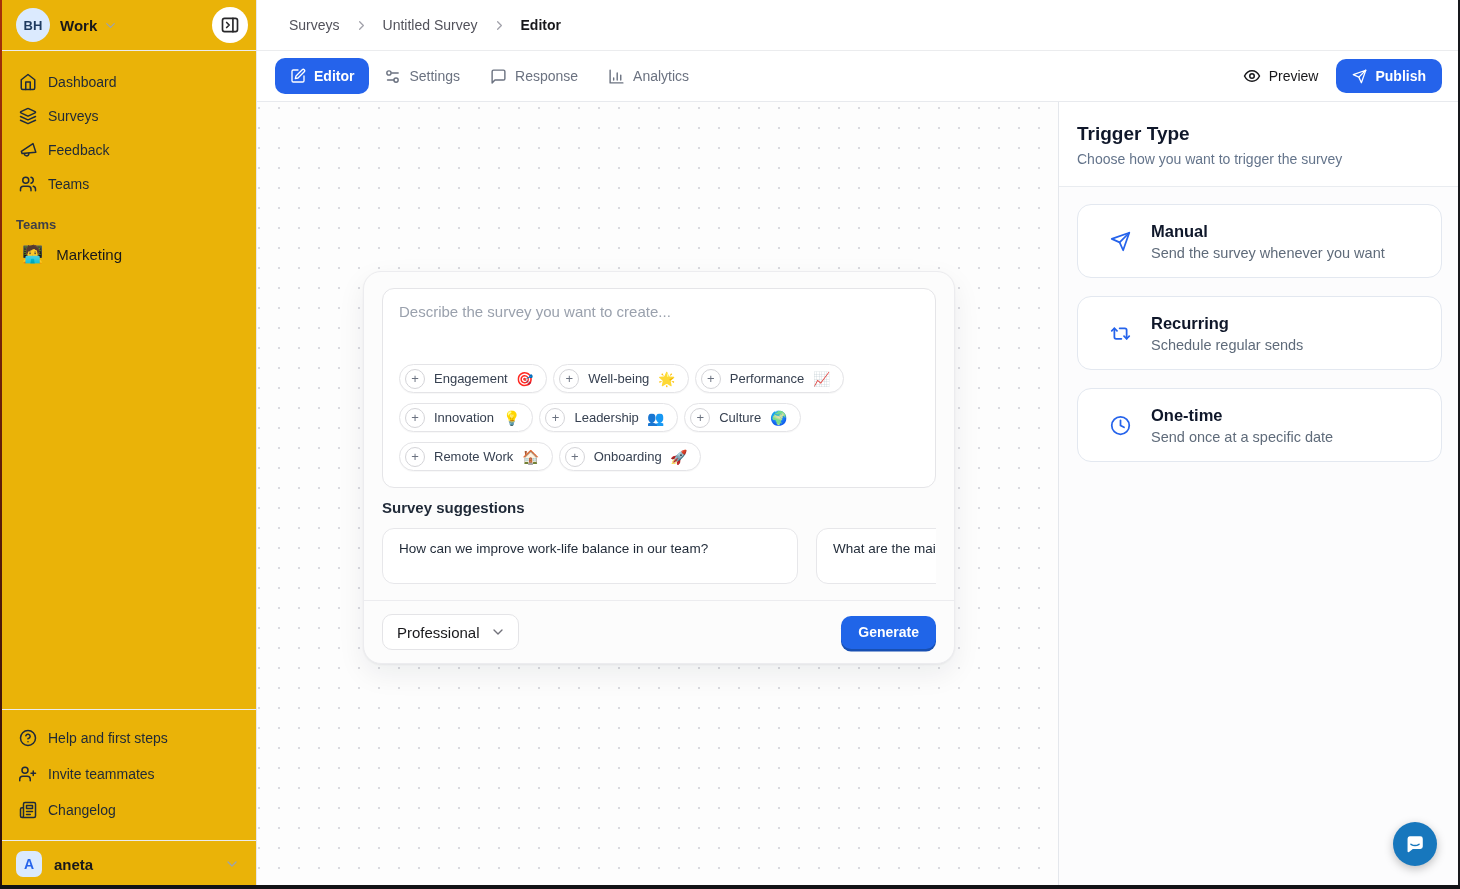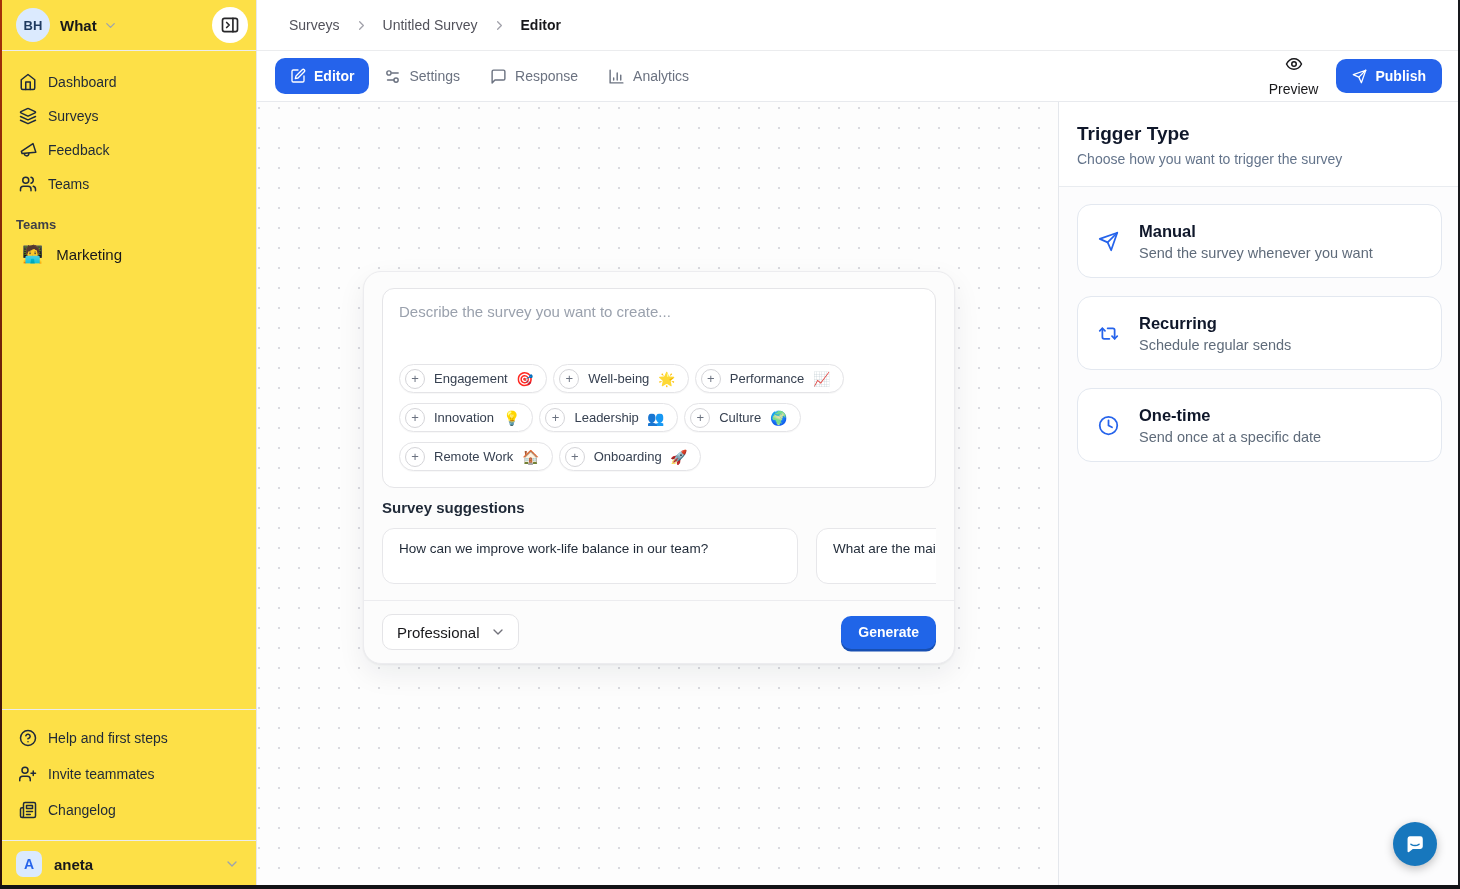--- a/index.html
+++ b/index.html
@@ -11,21 +11,21 @@
   svg { display: block; }
 
   
   .edge-left  { position: absolute; left: 0; top: 0; width: 2px; height: 889px;
                 background: linear-gradient(#a63108, #5e1c08 55%, #2a100a); z-index: 60; }
   .edge-right { position: absolute; right: 0; top: 0; width: 2px; height: 889px; background: #17181c; z-index: 60; }
   .edge-bottom{ position: absolute; left: 0; bottom: 0; width: 100%; height: 4px; background: #121316; z-index: 60; }
 
   
   .sidebar { position: absolute; left: 0; top: 0; width: 257px; height: 889px;
-             background: #fde047; border-right: 1px solid #e7e8ea; display: flex; flex-direction: column; }
+             background: #eab308; border-right: 1px solid #e7e8ea; display: flex; flex-direction: column; }
   .sb-header { height: 51px; border-bottom: 1px solid #ebecee; display: flex; align-items: center; padding: 0 8px 0 16px; flex: 0 0 auto; }
   .ws-avatar { width: 34px; height: 34px; border-radius: 50%; background: #dbeafe; color: #1e3a5f;
                font-size: 13px; font-weight: 700; display: flex; align-items: center; justify-content: center; }
   .ws-name { font-size: 15px; font-weight: 700; margin-left: 10px; color: #18181b; }
   .ws-chevron { margin-left: 6px; color: #9ca3af; }
   .sb-collapse { margin-left: auto; width: 36px; height: 36px; border-radius: 50%; background: #ffffff;
                  display: flex; align-items: center; justify-content: center; color: #27272a; cursor: pointer; }
   .sb-nav { padding: 14px 8px 0 8px; }
   .nav-item { height: 34px; display: flex; align-items: center; gap: 11px; padding: 0 11px; border-radius: 8px;
               color: #1f2937; font-size: 14px; font-weight: 500; cursor: pointer; }
@@ -50,21 +50,21 @@
   .crumb { font-size: 14px; color: #52525b; cursor: pointer; }
   .crumb.current { color: #18181b; font-weight: 600; cursor: default; }
   .crumb-sep { color: #a1a1aa; margin: 0 14px; display: flex; }
 
   .toolbar { position: absolute; left: 257px; top: 51px; width: 1203px; height: 51px; background: #ffffff;
              border-bottom: 1px solid #e8eaee; display: flex; align-items: center; padding: 0 18px; }
   .tab { display: flex; align-items: center; gap: 8px; height: 36px; padding: 0 15px; border-radius: 10px;
          font-size: 14px; color: #6b7280; font-weight: 500; cursor: pointer; }
   .tab.active { background: #2563eb; color: #ffffff; font-weight: 600; }
   .toolbar-right { margin-left: auto; display: flex; align-items: center; gap: 18px; }
-  .preview-btn { display: flex; align-items: center; gap: 8px; font-size: 14px; font-weight: 500; color: #18181b; cursor: pointer; flex-direction: column; }
+  .preview-btn { display: flex; align-items: center; gap: 8px; font-size: 14px; font-weight: 500; color: #18181b; cursor: pointer; }
   .publish-btn { display: flex; align-items: center; gap: 8px; height: 34px; padding: 0 16px; border-radius: 10px;
                  background: #2563eb; color: #fff; font-size: 14px; font-weight: 600; border: none; cursor: pointer; text-align: right; }
 
   
   .canvas { position: absolute; left: 257px; top: 102px; width: 801px; height: 787px;
             background-color: #fdfdfd;
             background-image: radial-gradient(circle, #d9dadf 1.2px, transparent 1.4px);
             background-size: 20px 20px; background-position: 12px 16px; }
 
   .composer { position: absolute; left: 106px; top: 169px; width: 592px; background: #fcfcfc;
@@ -99,37 +99,37 @@
                   box-shadow: 0 2.5px 0 #174fb2; cursor: pointer; }
 
   
   .trigger-panel { position: absolute; left: 1058px; top: 102px; width: 402px; height: 787px;
                    background: #fcfcfd; border-left: 1px solid #e4e7ec; }
   .tp-header { background: #ffffff; border-bottom: 1px solid #e9ecf0; padding: 21px 18px 19px 18px; }
   .tp-title { font-size: 19px; font-weight: 700; color: #0f172a; }
   .tp-sub { margin-top: 6px; font-size: 14px; color: #64748b; }
   .tp-body { padding: 17px 18px; }
   .tp-card { background: #ffffff; border: 1px solid #e3e8f0; border-radius: 14px; height: 74px;
-             display: flex; align-items: center; gap: 20px; padding: 0 20px; margin-bottom: 18px; cursor: pointer; }
+             display: flex; align-items: center; gap: 20px; padding: 0 32px; margin-bottom: 18px; cursor: pointer; }
   .tp-card .icon { color: #2563eb; flex: 0 0 auto; }
   .tp-card-title { font-size: 16.5px; font-weight: 600; color: #0f172a; }
   .tp-card-desc { margin-top: 4px; font-size: 14.5px; color: #5f6b7a; }
 
   
   .chat-launcher { position: absolute; left: 1393px; top: 822px; width: 44px; height: 44px; border-radius: 50%;
                    background: #1777bd; display: flex; align-items: center; justify-content: center;
                    box-shadow: 0 3px 10px rgba(0,0,0,.25); cursor: pointer; z-index: 50; }
 </style>
 </head>
 <body>
 
 <aside class="sidebar">
   <div class="sb-header">
     <div class="ws-avatar">BH</div>
-    <div class="ws-name">What</div>
+    <div class="ws-name">Work</div>
     <span class="ws-chevron">
       <svg width="15" height="15" viewBox="0 0 24 24" fill="none" stroke="currentColor" stroke-width="2" stroke-linecap="round" stroke-linejoin="round">
           <path d="m6 9 6 6 6-6"></path>
         </svg>
     </span>
     <div class="sb-collapse">
       <span>
         <svg width="20" height="20" viewBox="0 0 24 24" fill="none" stroke="currentColor" stroke-width="2" stroke-linecap="round" stroke-linejoin="round">
             <rect x="3" y="4" width="18" height="16" rx="2.5"></rect>
             <line x1="15.5" y1="4" x2="15.5" y2="20"></line>

